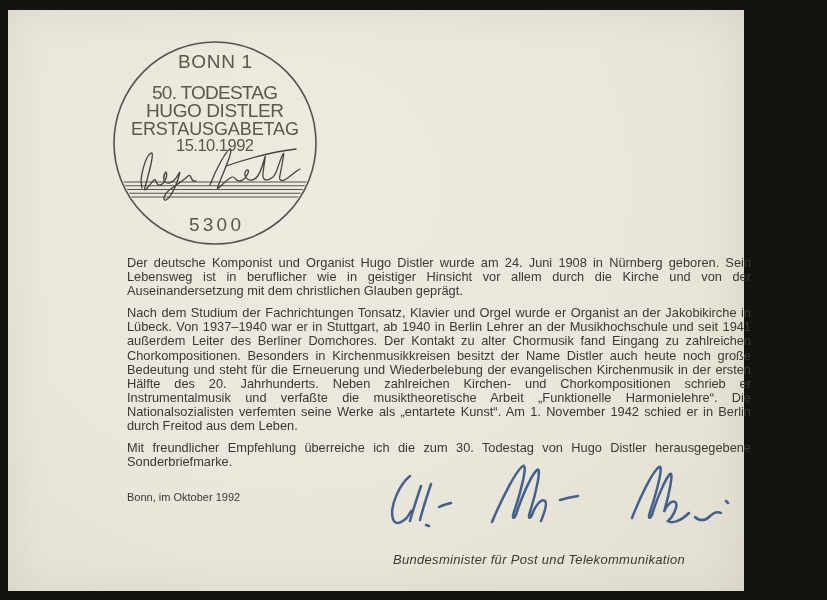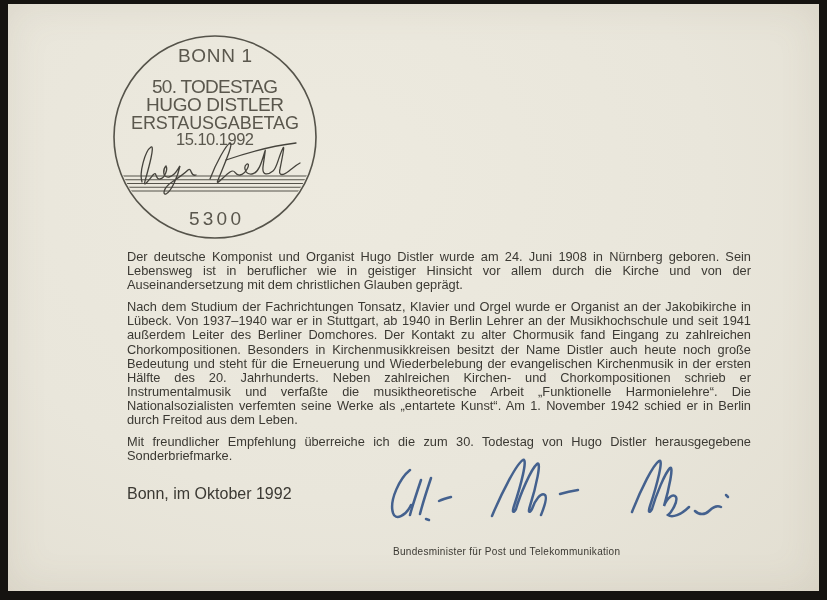--- a/index.html
+++ b/index.html
@@ -1,28 +1,28 @@
 <!DOCTYPE html>
 <html><head>
 <meta charset="utf-8">
 <style>
   html,body{margin:0;padding:0;width:827px;height:600px;overflow:hidden;
     background:#151310;font-family:"Liberation Sans",sans-serif;}
-  .paper{position:absolute;left:8px;top:4px;width:811px;height:587px;
+  .paper{position:absolute;left:8px;top:10px;width:736px;height:587px;
     background:radial-gradient(ellipse at 40% 30%, #edeadf 0%, #e9e6db 55%, #e2ded1 100%);
     box-shadow:inset 0 0 40px rgba(120,110,85,.12);}
   .postmark{position:absolute;left:104px;top:28px;width:206px;height:212px;}
   .postmark text{fill:#5a574d;font-family:"Liberation Sans",sans-serif;font-weight:400;}
   .bodytext{position:absolute;left:119px;top:243px;width:624px;color:#3b3933;
     font-size:12.8px;line-height:14.1px;text-align:justify;}
   .bodytext p{margin:3px 0 8px 0;}
-  .dateline{position:absolute;left:119px;top:481px;color:#3b3933;font-size:16px;}
+  .dateline{position:absolute;left:119px;top:481px;color:#3b3933;font-size:11px;}
   .minister-sig{position:absolute;left:372px;top:450px;width:356px;height:100px;}
-  .minister-title{position:absolute;left:385px;top:542px;color:#3b3933;font-size:10px;
-    letter-spacing:.3px;}
+  .minister-title{position:absolute;left:385px;top:542px;color:#3b3933;font-size:13px;
+    letter-spacing:.3px;font-style:italic;}
   .scan-edge{position:absolute;background:#151310;}
   .edge-bottom{left:0;bottom:0;width:827px;height:9px;}
   .edge-right{right:0;top:0;width:4px;height:600px;}
 </style>
 </head>
 <body>
 
 <div class="paper">
 
   <svg class="postmark" viewBox="0 0 206 212">

